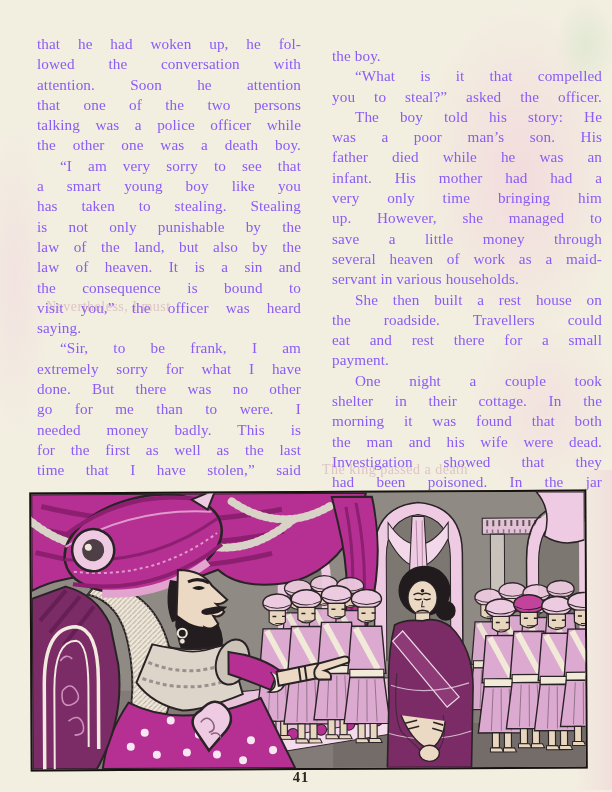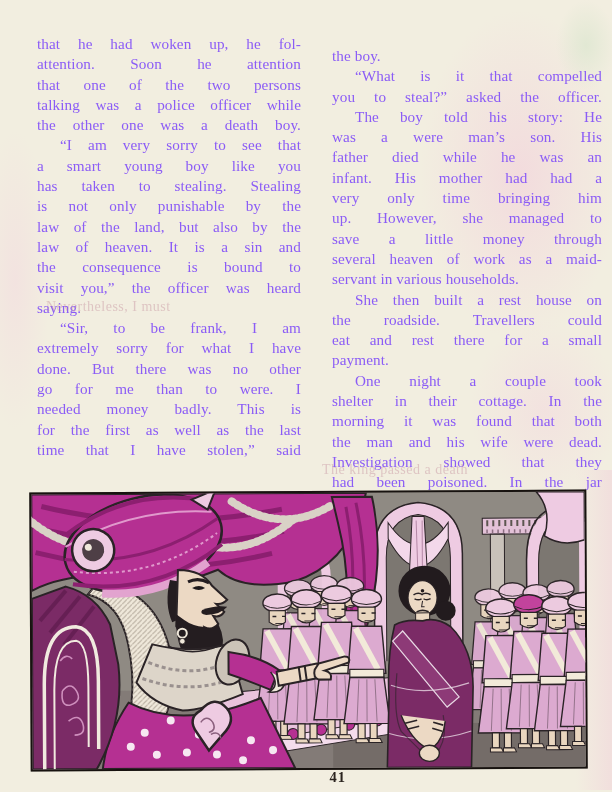--- a/index.html
+++ b/index.html
@@ -33,36 +33,37 @@
   .ghost{position:absolute;font-size:14px;color:rgba(190,128,148,.38);
     filter:blur(.3px);letter-spacing:.5px;white-space:nowrap;}
   .ghost.g1{left:46px;top:299px;}
   .ghost.g2{left:322px;top:462px;font-family:Liberation Serif, serif;}
   
   .illus{position:absolute;left:30px;top:491px;width:557px;height:279px;
     border:2px solid #17120f;box-sizing:border-box;background:var(--wall-grey,#8f8a83);
     transform:rotate(-.3deg);}
   .illus svg{display:block;width:100%;height:100%;}
   
-  .pagenum{position:absolute;left:256px;top:769px;width:90px;text-align:right;
+  .pagenum{position:absolute;left:256px;top:769px;width:90px;text-align:center;
     font-size:14.5px;font-weight:700;color:#2b241f;letter-spacing:1px;}
 </style>
 </head>
 <body>
 
 <div class="page">
 
   <div class="blob b1"></div>
   <div class="blob b2"></div>
   <div class="blob b3"></div>
   <div class="blob b4"></div>
   <div class="blob b5"></div>
 
   <div class="col col-left">
       <div class="tline just">that he had woken up, he fol-</div>
+      <div class="tline just">lowed the conversation with</div>
       <div class="tline just">attention. Soon he attention</div>
       <div class="tline just">that one of the two persons</div>
       <div class="tline just">talking was a police officer while</div>
       <div class="tline just">the other one was a death boy.</div>
       <div class="tline just ind">“I am very sorry to see that</div>
       <div class="tline just">a smart young boy like you</div>
       <div class="tline just">has taken to stealing. Stealing</div>
       <div class="tline just">is not only punishable by the</div>
       <div class="tline just">law of the land, but also by the</div>
       <div class="tline just">law of heaven. It is a sin and</div>
@@ -75,21 +76,21 @@
       <div class="tline just">go for me than to were. I</div>
       <div class="tline just">needed money badly. This is</div>
       <div class="tline just">for the first as well as the last</div>
       <div class="tline just">time that I have stolen,” said</div>
     </div>
   <div class="col col-right">
       <div class="tline">the boy.</div>
       <div class="tline just ind">“What is it that compelled</div>
       <div class="tline just">you to steal?” asked the officer.</div>
       <div class="tline just ind">The boy told his story: He</div>
-      <div class="tline just">was a were man’s son. His</div>
+      <div class="tline just">was a poor man’s son. His</div>
       <div class="tline just">father died while he was an</div>
       <div class="tline just">infant. His mother had had a</div>
       <div class="tline just">very only time bringing him</div>
       <div class="tline just">up. However, she managed to</div>
       <div class="tline just">save a little money through</div>
       <div class="tline just">several heaven of work as a maid-</div>
       <div class="tline">servant in various households.</div>
       <div class="tline just ind">She then built a rest house on</div>
       <div class="tline just">the roadside. Travellers could</div>
       <div class="tline just">eat and rest there for a small</div>

